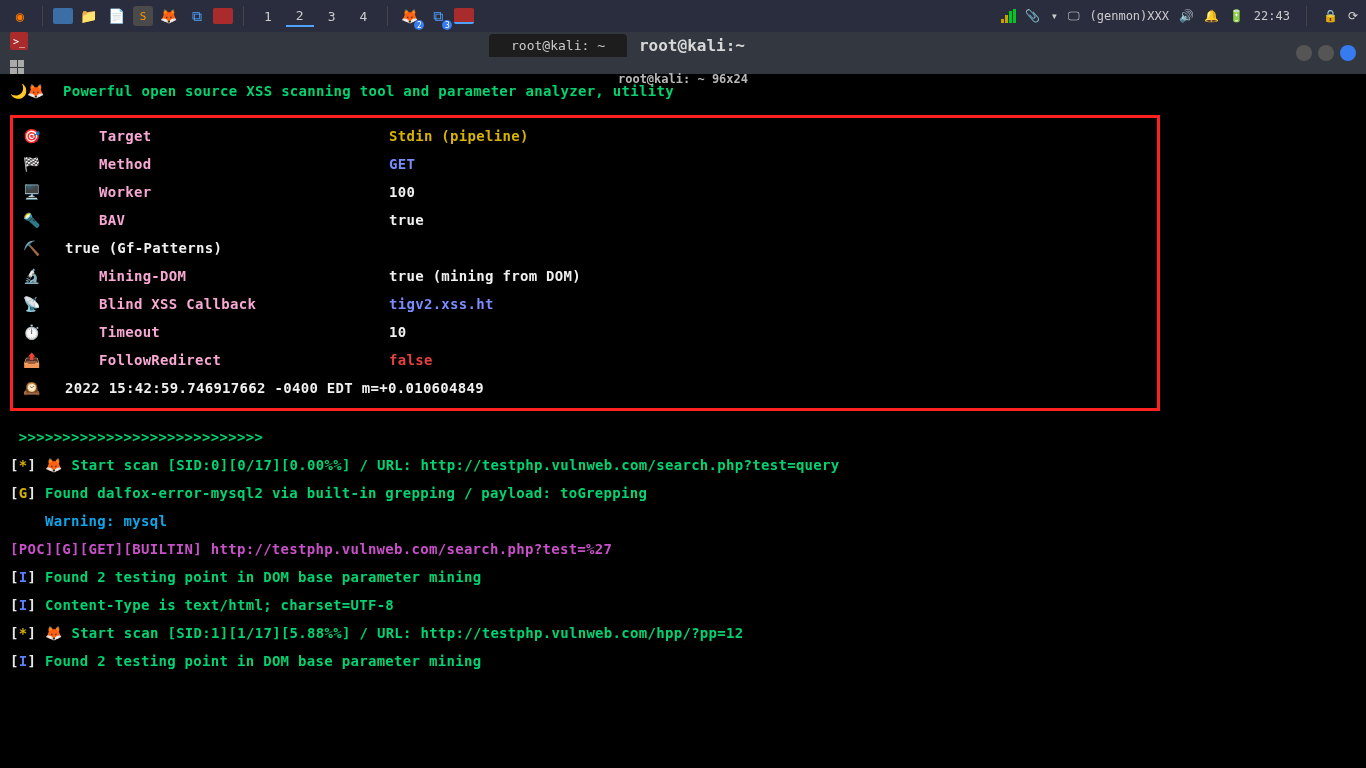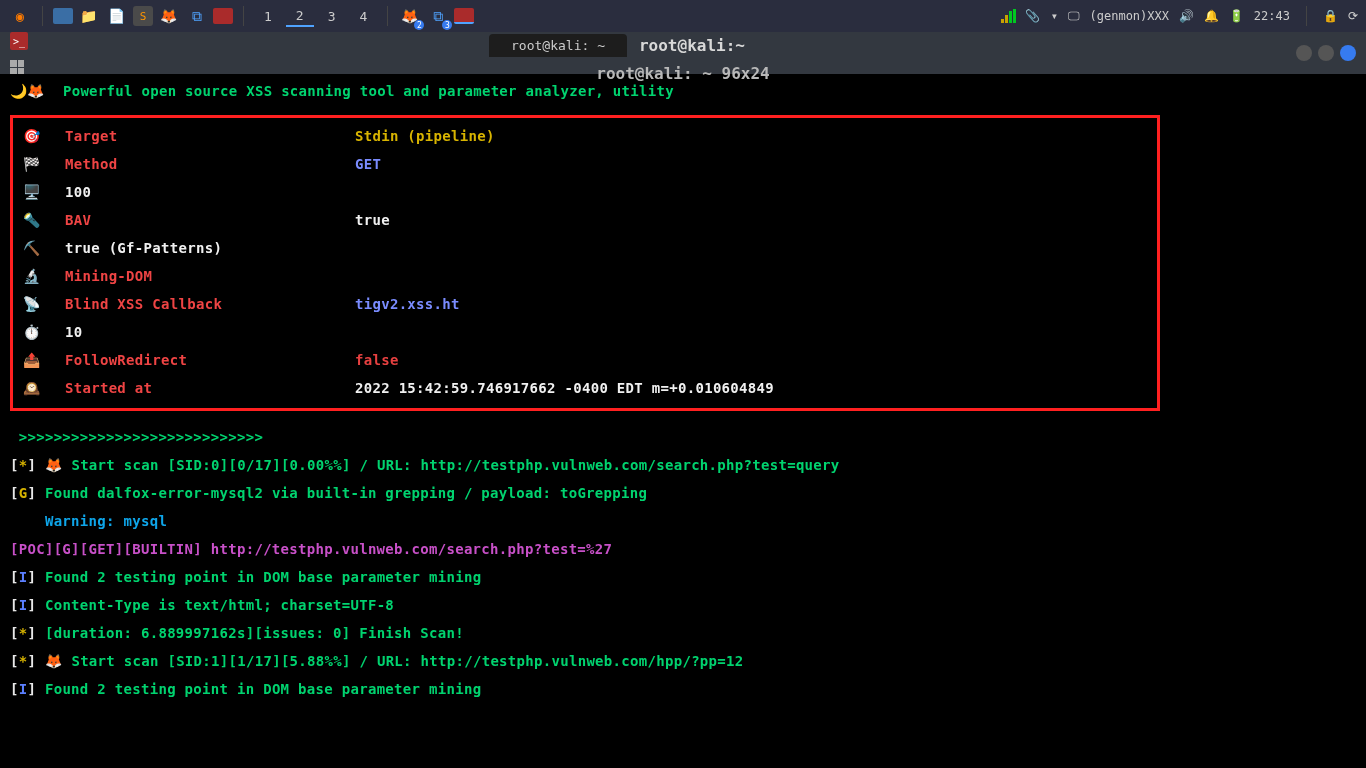--- a/index.html
+++ b/index.html
@@ -40,21 +40,21 @@
   position: relative;
   padding: 0 10px;
 }
 .title-left-icon { width: 18px; height: 18px; background: #aa2b2b; border-radius: 2px; display:flex; align-items:center; justify-content:center; color:#fff; font-size:10px; }
 .title-grid-icon { margin-top: 4px; width: 14px; height: 14px; display:grid; grid-template-columns:1fr 1fr; grid-template-rows:1fr 1fr; gap:1px; }
 .title-grid-icon div { background:#aaa; }
 .title-tabs-wrap { position:absolute; left:0; right:0; top:2px; display:flex; flex-direction:column; align-items:center; }
 .title-tabs { display:flex; align-items:center; gap:12px; }
 .title-tab { background:#1d1d1d; color:#ccc; padding:4px 22px; border-radius:4px 4px 0 0; font-size:13px; }
 .title-main { color:#d8d8d8; font-size:16px; font-weight:bold; }
-.title-sub { color:#b8b8b8; font-size:16px; margin-top:7px; font-weight:bold; }
+.title-sub { color:#b8b8b8; font-size:12px; margin-top:15px; font-weight:bold; }
 .window-controls { margin-left:auto; display:flex; gap:6px; z-index:2; }
 .wc { width:16px; height:16px; border-radius:50%; background:#555; cursor:pointer; }
 .wc.close { background:#367bf0; }
 .terminal-body {
   background:#000;
   height: calc(768px - 32px - 42px);
   padding: 3px 10px;
   font-size: 14px;
   line-height: 28px;
   font-weight: bold;
@@ -63,21 +63,21 @@
 .subtitle { color:#00d36f; }
 .subtitle .emoji { font-weight:normal; }
 .config-box {
   border: 3px solid #ff2020;
   margin-top: 10px;
   padding: 4px 10px 6px 10px;
   width: 1150px;
 }
 .cfg-row { display:flex; }
 .cfg-icon { width: 42px; font-weight:normal; }
-.cfg-key { color:#ef4444; width: 290px; }
+.cfg-key { color:#f9a8d4; width: 290px; margin-left: 34px; }
 .cfg-val-yellow { color:#d8b400; }
 .cfg-val-blue { color:#7a8cff; }
 .cfg-val-white { color:#f0f0f0; }
 .cfg-val-red { color:#e64040; }
 .out-line { white-space: pre; }
 .green { color:#00d36f; }
 .yellow { color:#d8b400; }
 .blue { color:#5b7fff; }
 .white { color:#e8e8e8; }
 .gray { color:#0ea5e9; }
@@ -165,69 +165,70 @@
         <div class="cfg-key">Target</div>
         <div class="cfg-val-yellow">Stdin (pipeline)</div>
       </div>
       <div class="cfg-row">
         <div class="cfg-icon">🏁</div>
         <div class="cfg-key">Method</div>
         <div class="cfg-val-blue">GET</div>
       </div>
       <div class="cfg-row">
         <div class="cfg-icon">🖥️</div>
+        <div class="cfg-key">Worker</div>
         <div class="cfg-val-white">100</div>
       </div>
       <div class="cfg-row">
         <div class="cfg-icon">🔦</div>
         <div class="cfg-key">BAV</div>
         <div class="cfg-val-white">true</div>
       </div>
       <div class="cfg-row">
         <div class="cfg-icon">⛏️</div>
         <div class="cfg-val-white">true (Gf-Patterns)</div>
       </div>
       <div class="cfg-row">
         <div class="cfg-icon">🔬</div>
         <div class="cfg-key">Mining-DOM</div>
+        <div class="cfg-val-white">true (mining from DOM)</div>
       </div>
       <div class="cfg-row">
         <div class="cfg-icon">📡</div>
         <div class="cfg-key">Blind XSS Callback</div>
         <div class="cfg-val-blue">tigv2.xss.ht</div>
       </div>
       <div class="cfg-row">
         <div class="cfg-icon">⏱️</div>
+        <div class="cfg-key">Timeout</div>
         <div class="cfg-val-white">10</div>
       </div>
       <div class="cfg-row">
         <div class="cfg-icon">📤</div>
         <div class="cfg-key">FollowRedirect</div>
         <div class="cfg-val-red">false</div>
       </div>
       <div class="cfg-row">
         <div class="cfg-icon">🕰️</div>
-        <div class="cfg-key">Started at</div>
         <div class="cfg-val-white">2022  15:42:59.746917662 -0400 EDT m=+0.010604849</div>
       </div>
     </div>
 
   <div style="height:12px"></div>
   <div class="out-line chev"> &gt;&gt;&gt;&gt;&gt;&gt;&gt;&gt;&gt;&gt;&gt;&gt;&gt;&gt;&gt;&gt;&gt;&gt;&gt;&gt;&gt;&gt;&gt;&gt;&gt;&gt;&gt;&gt;</div>
 
   <div class="out-line"><span class="white">[</span><span class="yellow">*</span><span class="white">] </span><span class="emoji-inline">🦊</span><span class="green"> Start scan [SID:0][0/17][0.00%%] / URL: http://testphp.vulnweb.com/search.php?test=query</span></div>
 
   <div class="out-line"><span class="white">[</span><span class="yellow">G</span><span class="white">] </span><span class="green">Found dalfox-error-mysql2 via built-in grepping / payload: toGrepping</span></div>
 
   <div class="out-line gray">    Warning: mysql</div>
 
   <div class="out-line magenta">[POC][G][GET][BUILTIN] http://testphp.vulnweb.com/search.php?test=%27</div>
 
   <div class="out-line"><span class="white">[</span><span class="blue">I</span><span class="white">] </span><span class="green">Found 2 testing point in DOM base parameter mining</span></div>
 
   <div class="out-line"><span class="white">[</span><span class="blue">I</span><span class="white">] </span><span class="green">Content-Type is text/html; charset=UTF-8</span></div>
 
-  <div class="out-line"><span class="white">[</span><span class="yellow">*</span><span class="white">] </span><span class="green">[duration: 6.889997162s][issues: 0] Finish Scan!</span></div>
 
   <div class="out-line"><span class="white">[</span><span class="yellow">*</span><span class="white">] </span><span class="emoji-inline">🦊</span><span class="green"> Start scan [SID:1][1/17][5.88%%] / URL: http://testphp.vulnweb.com/hpp/?pp=12</span></div>
 
   <div class="out-line"><span class="white">[</span><span class="blue">I</span><span class="white">] </span><span class="green">Found 2 testing point in DOM base parameter mining</span></div>
 </div>
 
 </body></html>

